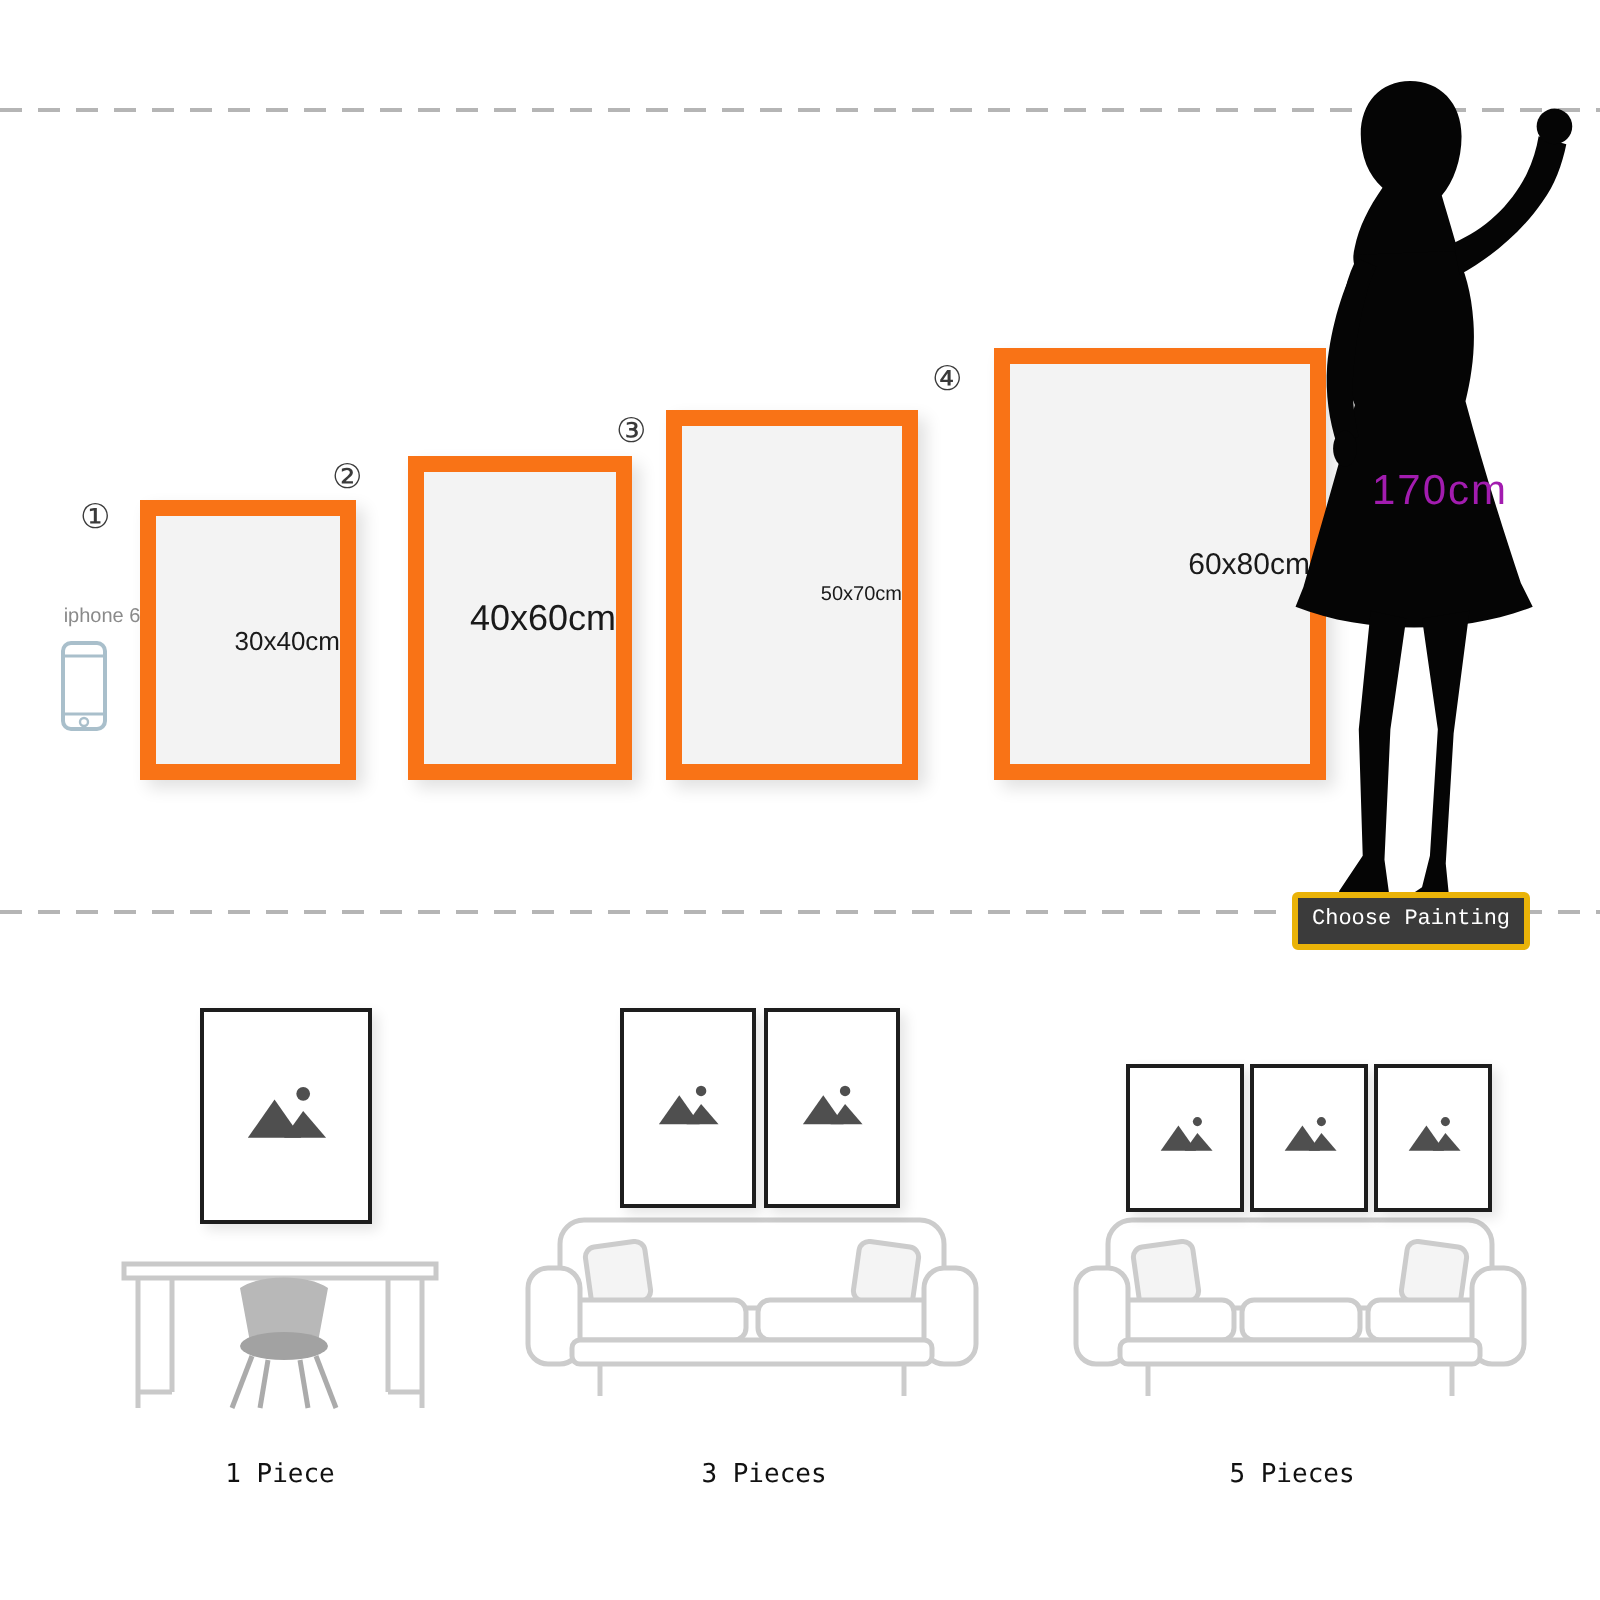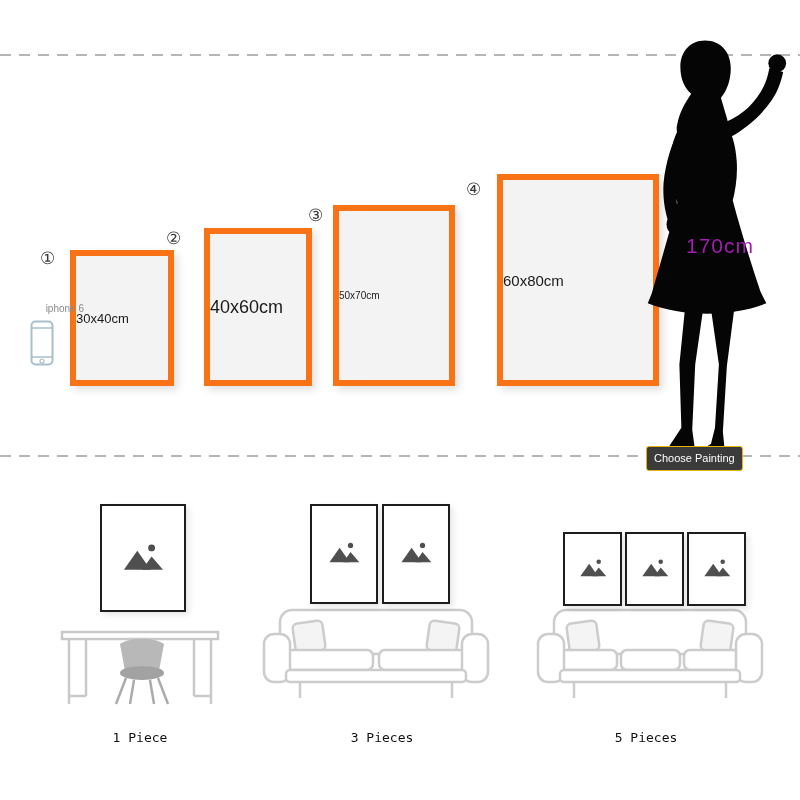--- a/index.html
+++ b/index.html
@@ -8,31 +8,31 @@
     font-family:"Liberation Sans", sans-serif;overflow:hidden;
   }
   .abs{position:absolute;}
   
   .dash-line{
     left:0;right:0;height:2px;z-index:1;
     background:repeating-linear-gradient(90deg,#b5b5b5 0 11px,transparent 11px 19px);
   }
   
   .size-frame{
-    border:6px solid #f97316;background:#f3f3f3;
+    border:8px solid #f97316;background:#f3f3f3;
     box-shadow:4px 4px 8px rgba(0,0,0,.12);
-    display:flex;align-items:center;justify-content:flex-start;
+    display:flex;align-items:center;justify-content:flex-end;
     z-index:2;color:#1a1a1a;
   }
   .marker{font-size:17px;color:#3a3a3a;z-index:2;line-height:1;}
-  .phone-label{font-size:10px;color:#8a8a8a;text-align:right;z-index:2;}
+  .phone-label{font-size:10px;color:#8a8a8a;text-align:center;z-index:2;}
   .height-label{font-size:21px;color:#a21caf;z-index:4;letter-spacing:1px;}
   .choose-btn{
-    background:#3b3b3b;color:#ffffff;border:1px solid #eab308;border-radius:3px;
-    font-family:Liberation Sans, sans-serif;font-size:11px;line-height:1;
+    background:#3b3b3b;color:#ffffff;border:3px solid #eab308;border-radius:3px;
+    font-family:Liberation Mono, monospace;font-size:11px;line-height:1;
     padding:6px 7px;z-index:5;cursor:pointer;white-space:nowrap;
   }
   .silhouette{z-index:3;}
   
   .wall-frame{
     border:2px solid #1d1d1d;background:#ffffff;
     box-shadow:3px 3px 6px rgba(0,0,0,.10);
     display:flex;align-items:center;justify-content:center;z-index:2;
   }
   .scene-label{

